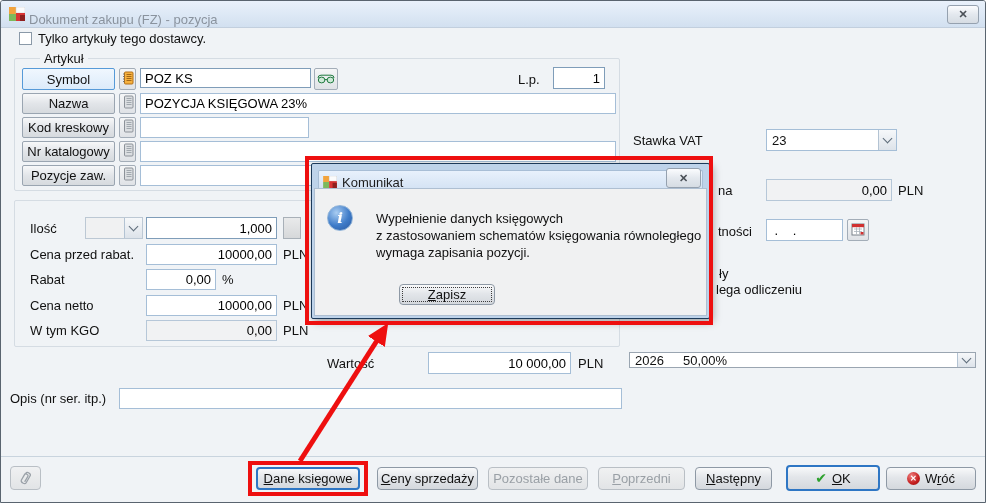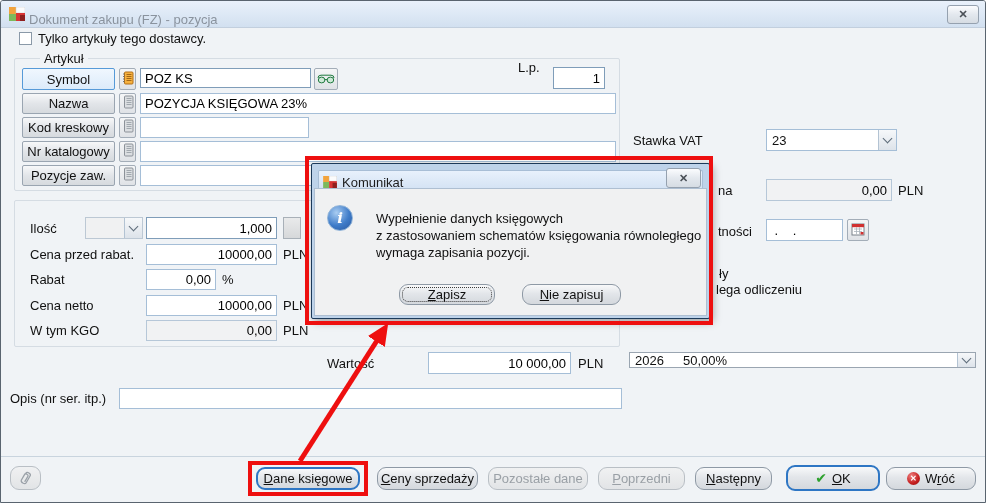--- a/index.html
+++ b/index.html
@@ -35,21 +35,21 @@
   .unit{color:#111}
   .combo{border:1px solid #a5bed7;background:#fff;display:flex;align-items:center}
   .combo .val{flex:1;padding:0 5px}
   .combo .arrow{width:17px;align-self:stretch;border-left:1px solid #b3c3d3;
                 background:linear-gradient(#f6f8fa,#dde3ea);display:flex;align-items:center;justify-content:center}
   .combo.dis{background:#f0f1f2;border-color:#bcc8d4}
   .chev{width:6px;height:6px;border-right:1.6px solid #5d6b79;border-bottom:1.6px solid #5d6b79;
         transform:rotate(45deg);margin-top:-3px}
   .btn{display:flex;align-items:center;justify-content:center;gap:5px;
        background:linear-gradient(#f8f9fa,#e3e6ea 45%,#d4d8dd);
-       border:1px solid #8e99a5;border-radius:9px;font-size:13px;color:#111;cursor:pointer}
+       border:1px solid #8e99a5;border-radius:4px;font-size:13px;color:#111;cursor:pointer}
   .btn.dis{color:#9aa0a6;background:linear-gradient(#f0f1f2,#e2e4e6);border-color:#b9bfc5;cursor:default}
   .btn.focusblue{border:2px solid #2e76c4}
   .btn.dotted{outline:1px dotted #3c3c3c;outline-offset:-4px}
   u{text-decoration:underline}
 
   
   .dlg{left:311px;top:163px;width:399px;height:156px;z-index:40;
        border:1px solid #1c3a5a;background:#bed3ea;padding:6px;border-radius:2px;
        box-shadow:3px 3px 8px rgba(0,0,0,.35)}
   .dlg-title{height:22px;background:linear-gradient(#e8f1fc,#cfdff2);
@@ -113,21 +113,21 @@
 <div class="abs icobtn" style="left:314px;top:68px;width:24px;height:22px">
   <span>
     <svg width="18" height="10" viewBox="0 0 18 10">
         <path d="M1 4 Q1 1.2 4 1.2 L14 1.2 Q17 1.2 17 4" fill="none" stroke="#1f7a3f" stroke-width="1"></path>
         <ellipse cx="4.6" cy="6" rx="3.3" ry="2.9" fill="#cfe9d8" stroke="#1f7a3f"></ellipse>
         <ellipse cx="13.4" cy="6" rx="3.3" ry="2.9" fill="#cfe9d8" stroke="#1f7a3f"></ellipse>
         <path d="M7.8 6 Q9 4.6 10.2 6" fill="none" stroke="#1f7a3f"></path>
       </svg>
   </span>
 </div>
-<span class="abs" style="left:518px;top:60px">L.p.</span>
+<span class="abs" style="left:518px;top:72px">L.p.</span>
 <input class="abs inp num" style="left: 553px; top: 67px; width: 52px; height: 22px; border-color: rgb(127, 157, 185);" value="1">
 
 <div class="abs lblbtn" style="left:22px;top:93px;width:93px;height:21px">
   <span>Nazwa</span>
 </div>
 <div class="abs icobtn" style="left:119px;top:93px;width:17px;height:21px">
   <span>
     <svg width="12" height="14" viewBox="0 0 12 14">
         <rect x="2.5" y="1" width="8.5" height="12" rx="1" fill="#dbdee1" stroke="#8b9198"></rect>
         <path d="M4.5 3.5 h5 M4.5 5.5 h5 M4.5 7.5 h5 M4.5 9.5 h5" stroke="#9aa1a8" stroke-width="0.9" fill="none"></path>
@@ -299,23 +299,20 @@
   <div class="dlg-body">
     <div class="infoicon" style="position:absolute;left:12px;top:16px">
       <span>i</span>
     </div>
     <div class="msg abs" style="left:61px;top:21px">Wypełnienie danych księgowych</div>
     <div class="msg abs" style="left:61px;top:38px">z zastosowaniem schematów księgowania równoległego</div>
     <div class="msg abs" style="left:61px;top:55px">wymaga zapisania pozycji.</div>
     <div class="btn dotted abs" style="left:84px;top:95px;width:96px;height:21px">
       <span><u>Z</u>apisz</span>
     </div>
-    <div class="btn abs" style="left:207px;top:95px;width:99px;height:21px">
-      <span><u>N</u>ie zapisuj</span>
-    </div>
   </div>
 </div>
 
 <div class="abs redbox" style="left:305px;top:156px;width:408px;height:169px"></div>
 <div class="abs redbox" style="left:248px;top:461px;width:120px;height:35px"></div>
 
 <svg class="overlay" width="986" height="503">
   <defs>
     <marker id="ah" markerUnits="userSpaceOnUse" markerWidth="22" markerHeight="20" refX="3" refY="10" orient="auto">
       <path d="M0,0 L22,10 L0,20 Z" fill="#ee0f0f"></path>

